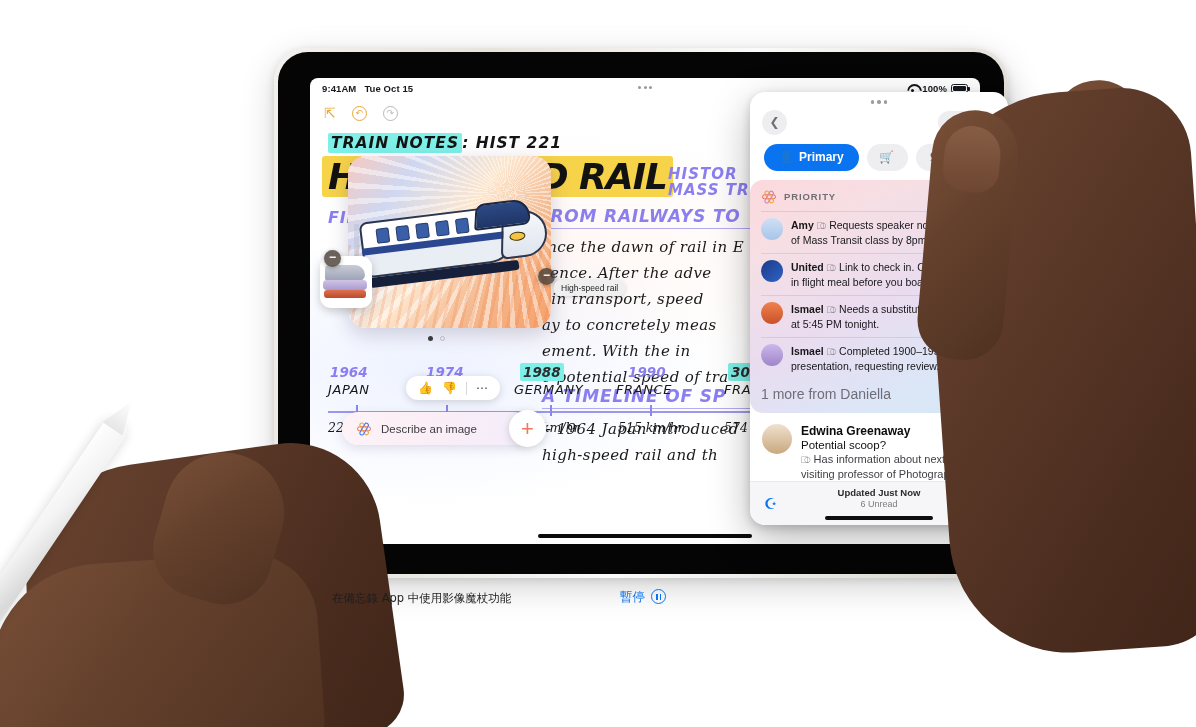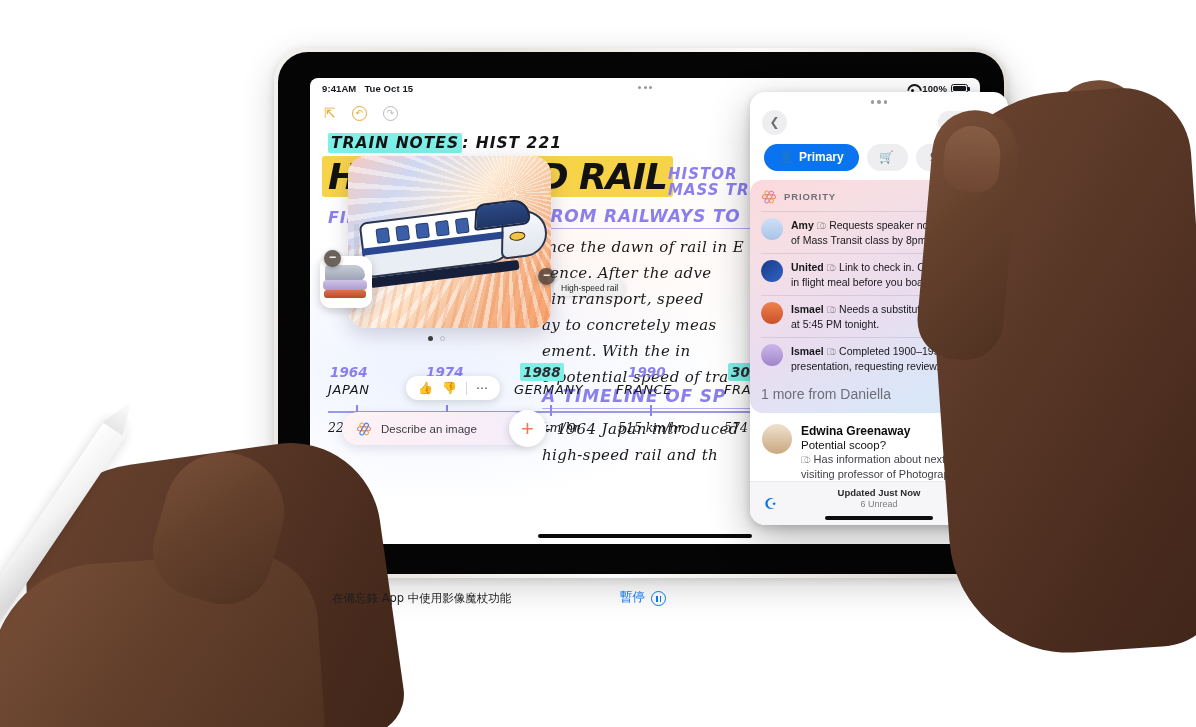--- a/index.html
+++ b/index.html
@@ -306,21 +306,21 @@
     background:linear-gradient(#ffffff,#e6e6e6);
     clip-path:polygon(50% 0,100% 100%,0 100%);
     transform:rotate(34deg);
   }
 
   .caption{
     position:absolute; left:332px; top:591px; font-size:11.5px; color:#1d1d1f;
     font-family:"DejaVu Sans",sans-serif;
   }
   .pause-wrap{
-    position:absolute; left:620px; top:589px; display:flex; align-items:flex-end; gap:6px;
+    position:absolute; left:620px; top:589px; display:flex; align-items:flex-start; gap:6px;
     color:#0a73ef; font-size:12.5px; cursor:pointer; font-family:"DejaVu Sans",sans-serif;
   }
   .pause-ic{
     width:15px;height:15px;border-radius:50%;border:1.2px solid #0a73ef;
     display:flex;align-items:center;justify-content:center;gap:2px;
   }
   .pause-ic i{width:1.6px;height:6px;background:#0a73ef;display:block;}
 </style>
 </head>
 <body>

